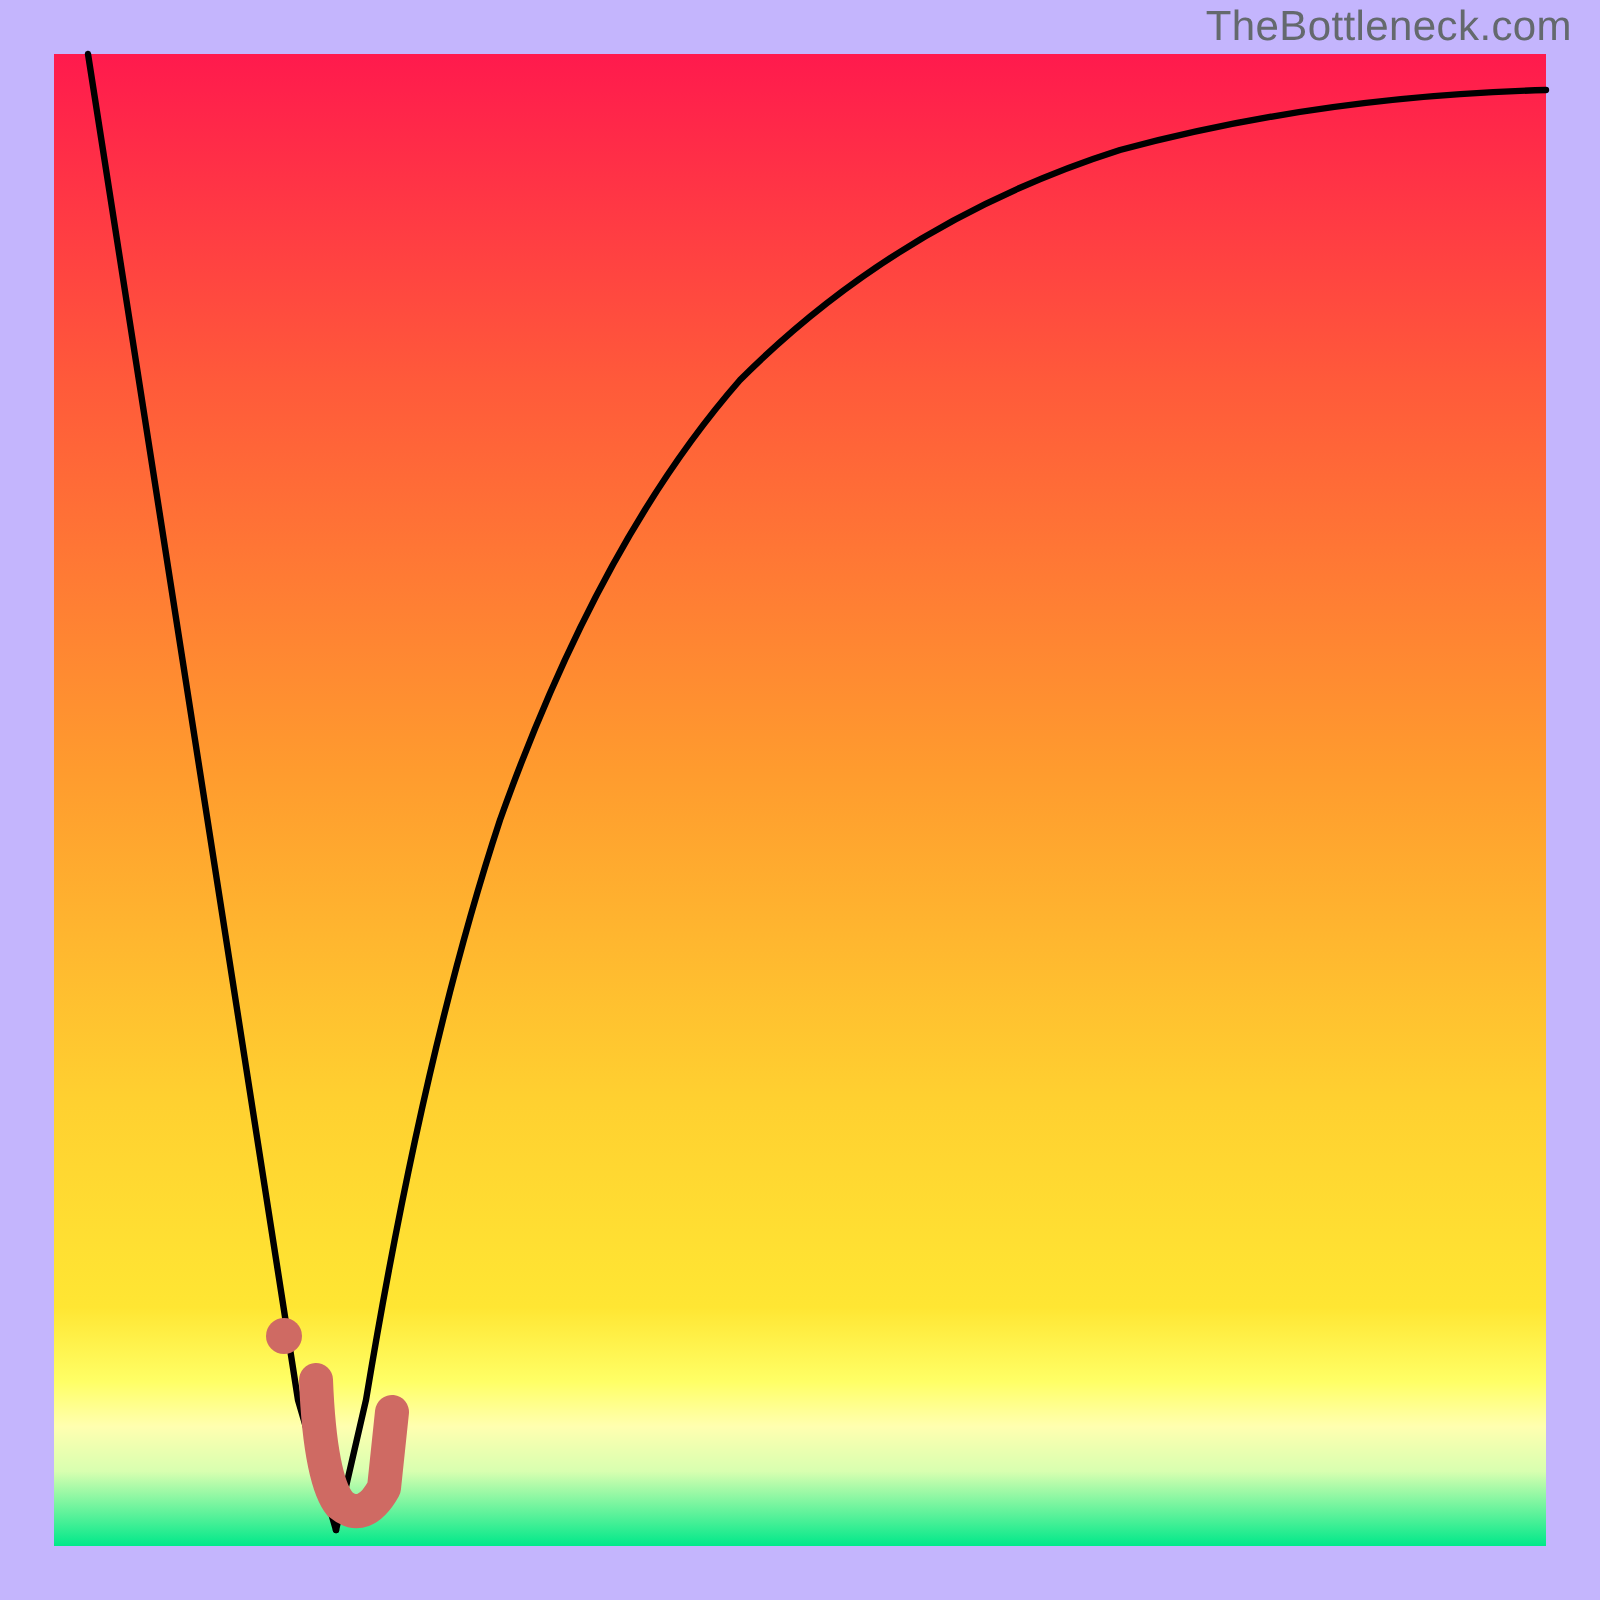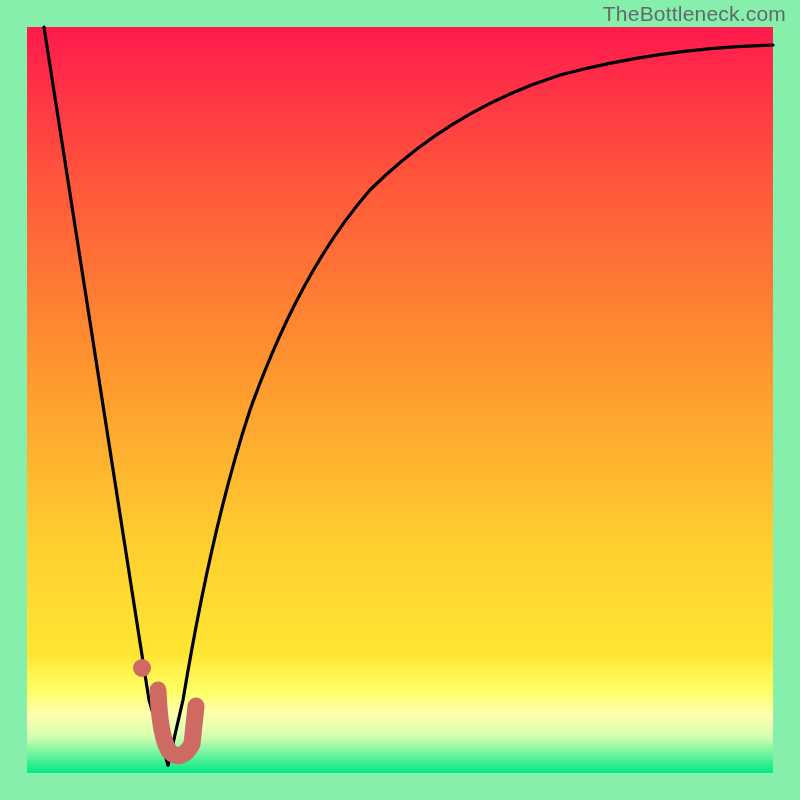--- a/index.html
+++ b/index.html
@@ -7,21 +7,21 @@
     padding: 0;
     width: 800px;
     height: 800px;
     background: #000;
     overflow: hidden;
   }
   .stage {
     position: relative;
     width: 800px;
     height: 800px;
-    background: #86efac;
+    background: #c4b5fd;
   }
   svg {
     position: absolute;
     left: 0;
     top: 0;
   }
   .attribution {
     position: absolute;
     top: 2px;
     right: 14px;

